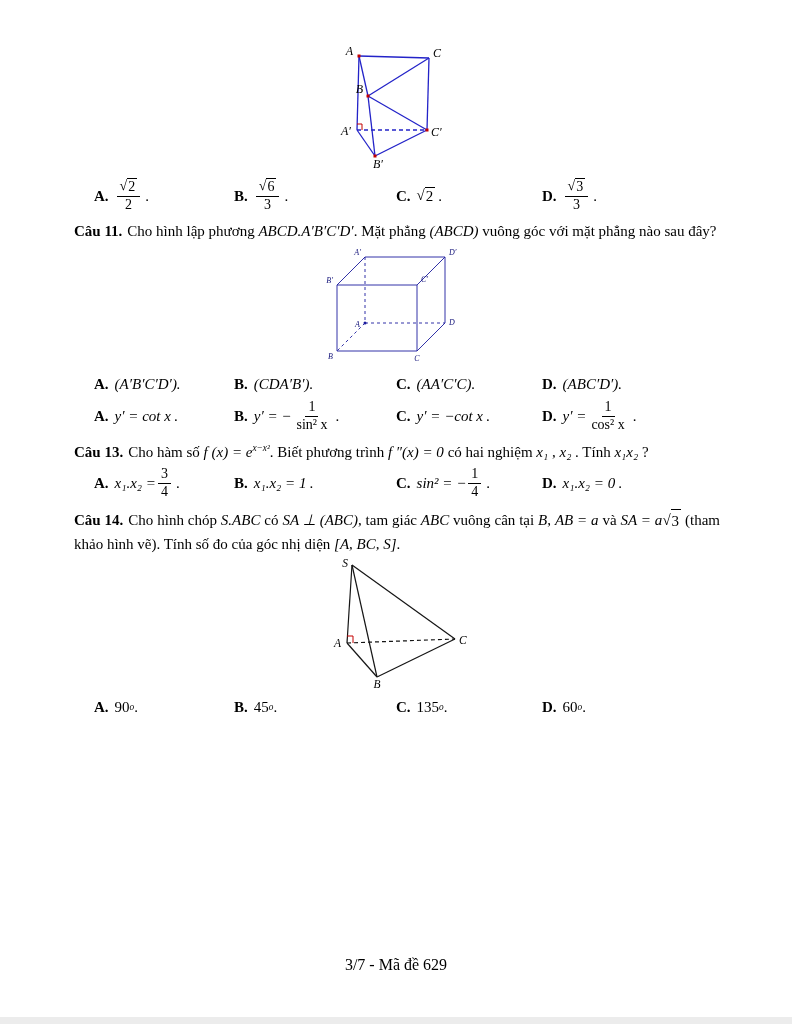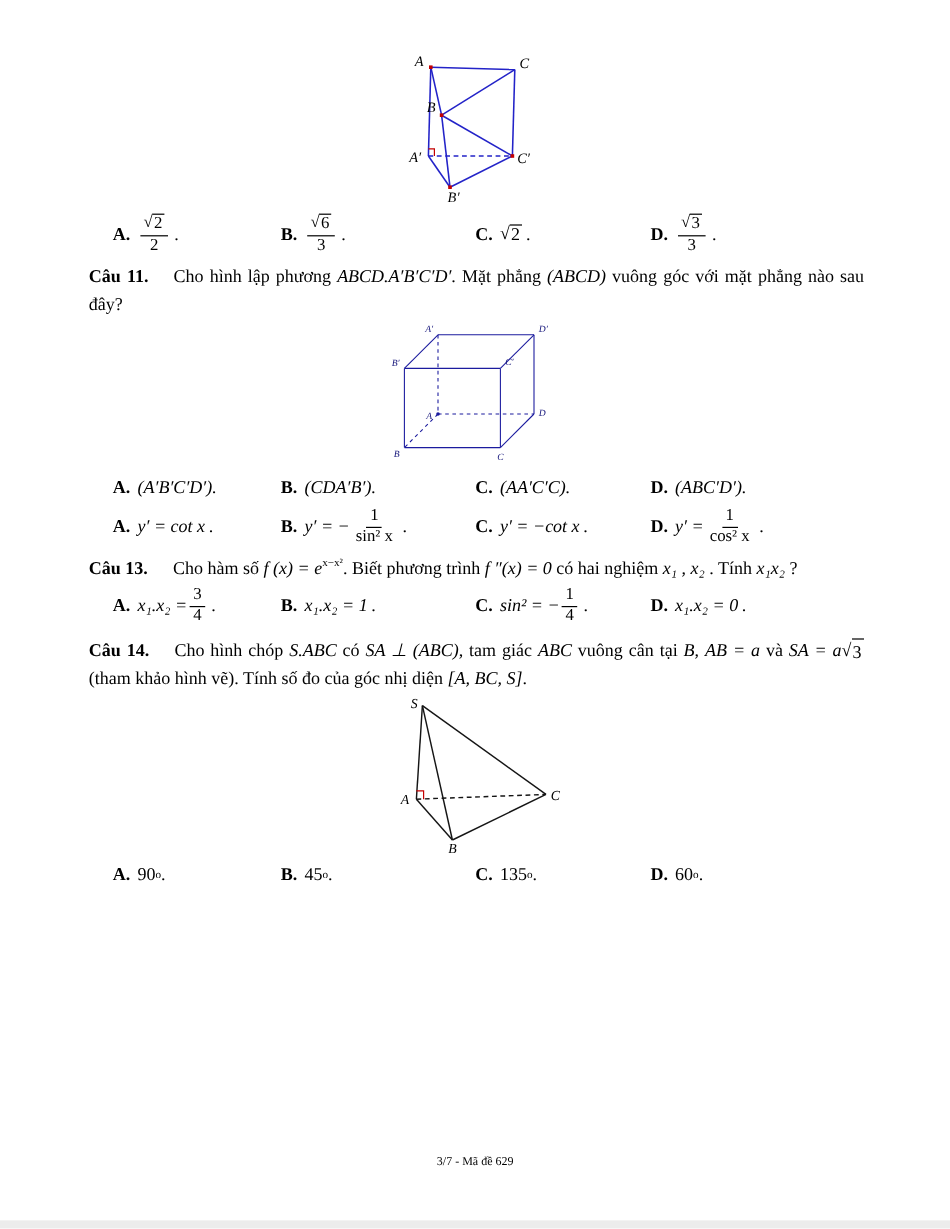--- a/index.html
+++ b/index.html
@@ -10,41 +10,41 @@
     font-family:"Liberation Serif", serif; font-size:15px; color:#000;
     overflow:hidden;
   }
   .content { padding:44px 72px 0 74px; }
   .fig { display:flex; justify-content:center; }
   .fig svg text { font-family:"Liberation Serif", serif; font-style:italic; fill:#000; }
   .fig-prism svg text { font-size:12px; }
   .fig-cube  svg text { font-size:8px; fill:#14147a; }
   .fig-pyr   svg text { font-size:11.5px; }
   .qtext { text-align:justify; line-height:1.5; margin-top:4px; }
-  .qno { font-weight:bold; margin-right:21px; }
+  .qno { font-weight:bold; margin-right:5px; }
   .mi { font-style:italic; }
-  sup { font-size:0.62em; }
+  sup { font-size:0.62em; font-style:italic; }
   .opts {
     display:grid; grid-template-columns:140px 162px 146px auto;
     padding-left:20px; align-items:center; margin-top:6px;
   }
   .opts.tall .opt { min-height:40px; }
   .opt { display:flex; align-items:center; min-height:24px; }
   .olabel { font-weight:bold; margin-right:6px; }
   .tail { margin-left:3px; }
   .frac {
     display:inline-flex; flex-direction:column; align-items:center;
     vertical-align:middle; margin:0 2px; line-height:1.18; font-size:14px;
   }
   .frac .num { padding:0 3px; border-bottom:1px solid #000; display:flex; justify-content:center; }
   .frac .den { padding:0 3px; }
   .sqrt { display:inline-flex; align-items:flex-start; }
   .sqrt .rsym { font-style:normal; }
   .sqrt .rad { border-top:1px solid #000; padding:0 2px 0 1px; }
-  .footer { position:absolute; left:0; right:0; bottom:50px; text-align:center; font-size:10px; }
+  .footer { position:absolute; left:0; right:0; bottom:50px; text-align:center; font-size:16px; }
   .page-edge { position:absolute; left:0; right:0; bottom:0; height:7px; background:#ececec; }
 </style>
 </head>
 <body>
 
 <div class="page">
   <div class="content">
 
     <div class="fig fig-prism">
       <svg width="130" height="126" viewBox="0 0 130 126">

